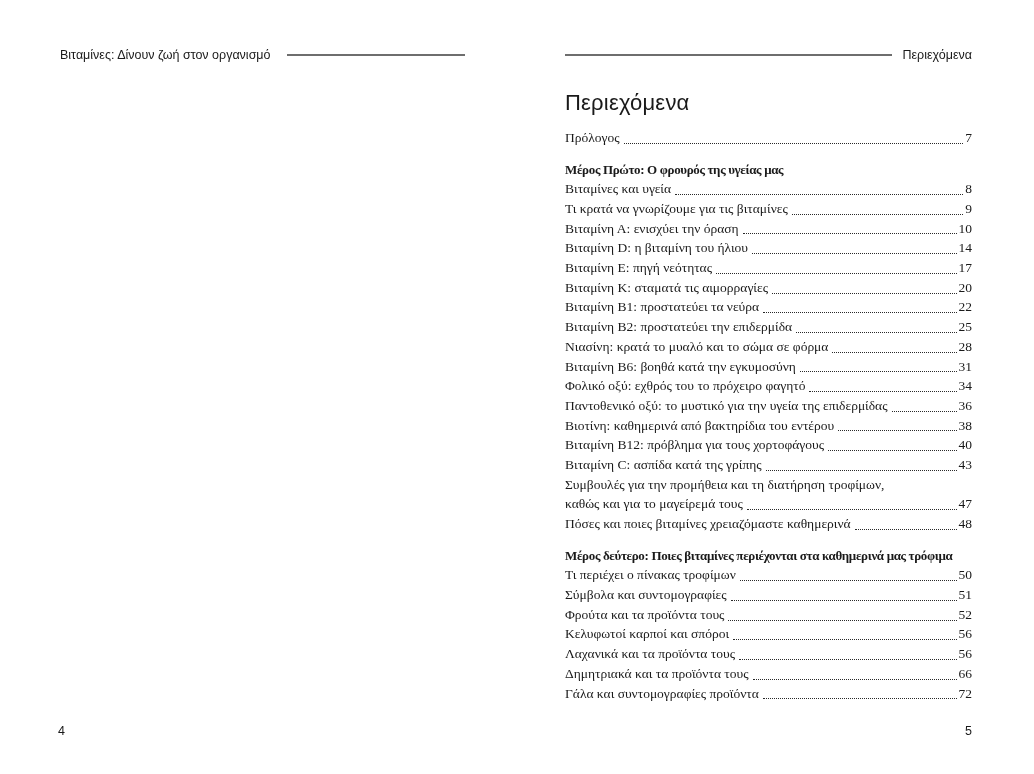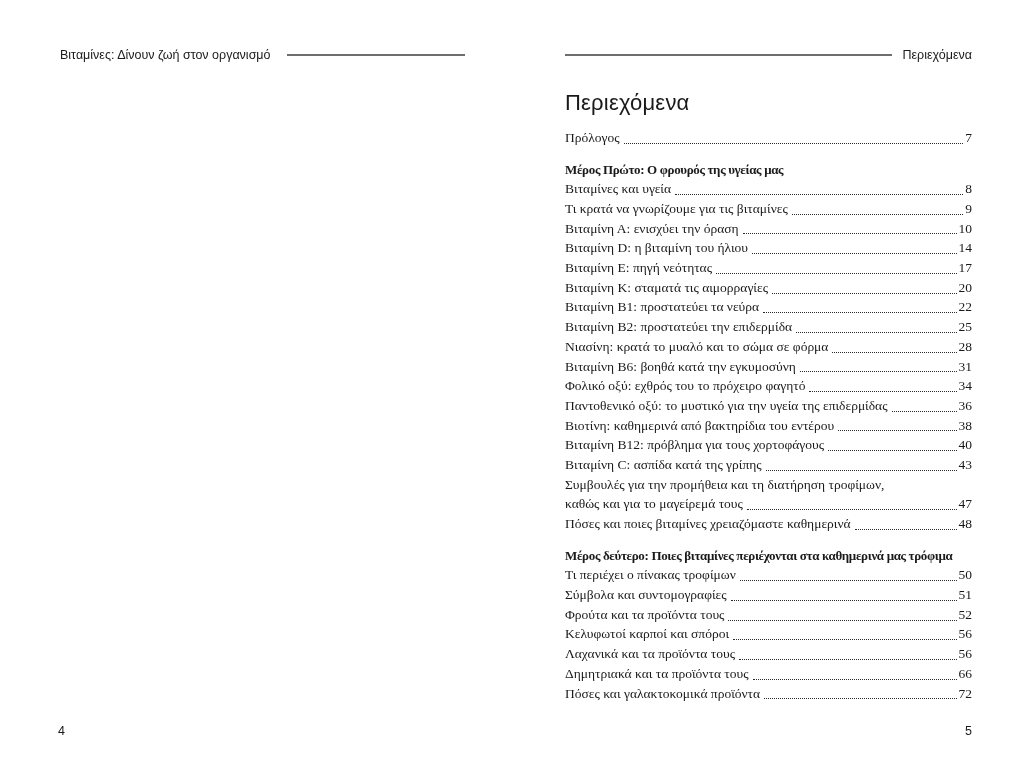--- a/index.html
+++ b/index.html
@@ -238,21 +238,21 @@
           <span class="toc-label">Λαχανικά και τα προϊόντα τους</span>
           <span class="leader"></span>
           <span class="toc-page">56</span>
         </div>
         <div class="toc-row entry">
           <span class="toc-label">Δημητριακά και τα προϊόντα τους</span>
           <span class="leader"></span>
           <span class="toc-page">66</span>
         </div>
         <div class="toc-row entry">
-          <span class="toc-label">Πόσες και γαλακτοκομικά προϊόντα</span>
+          <span class="toc-label">Γάλα και συντομογραφίες προϊόντα</span>
           <span class="leader"></span>
           <span class="toc-page">72</span>
         </div>
       </div>
 
     <div class="folio folio-right">5</div>
   </div>
 
 </div>
 

